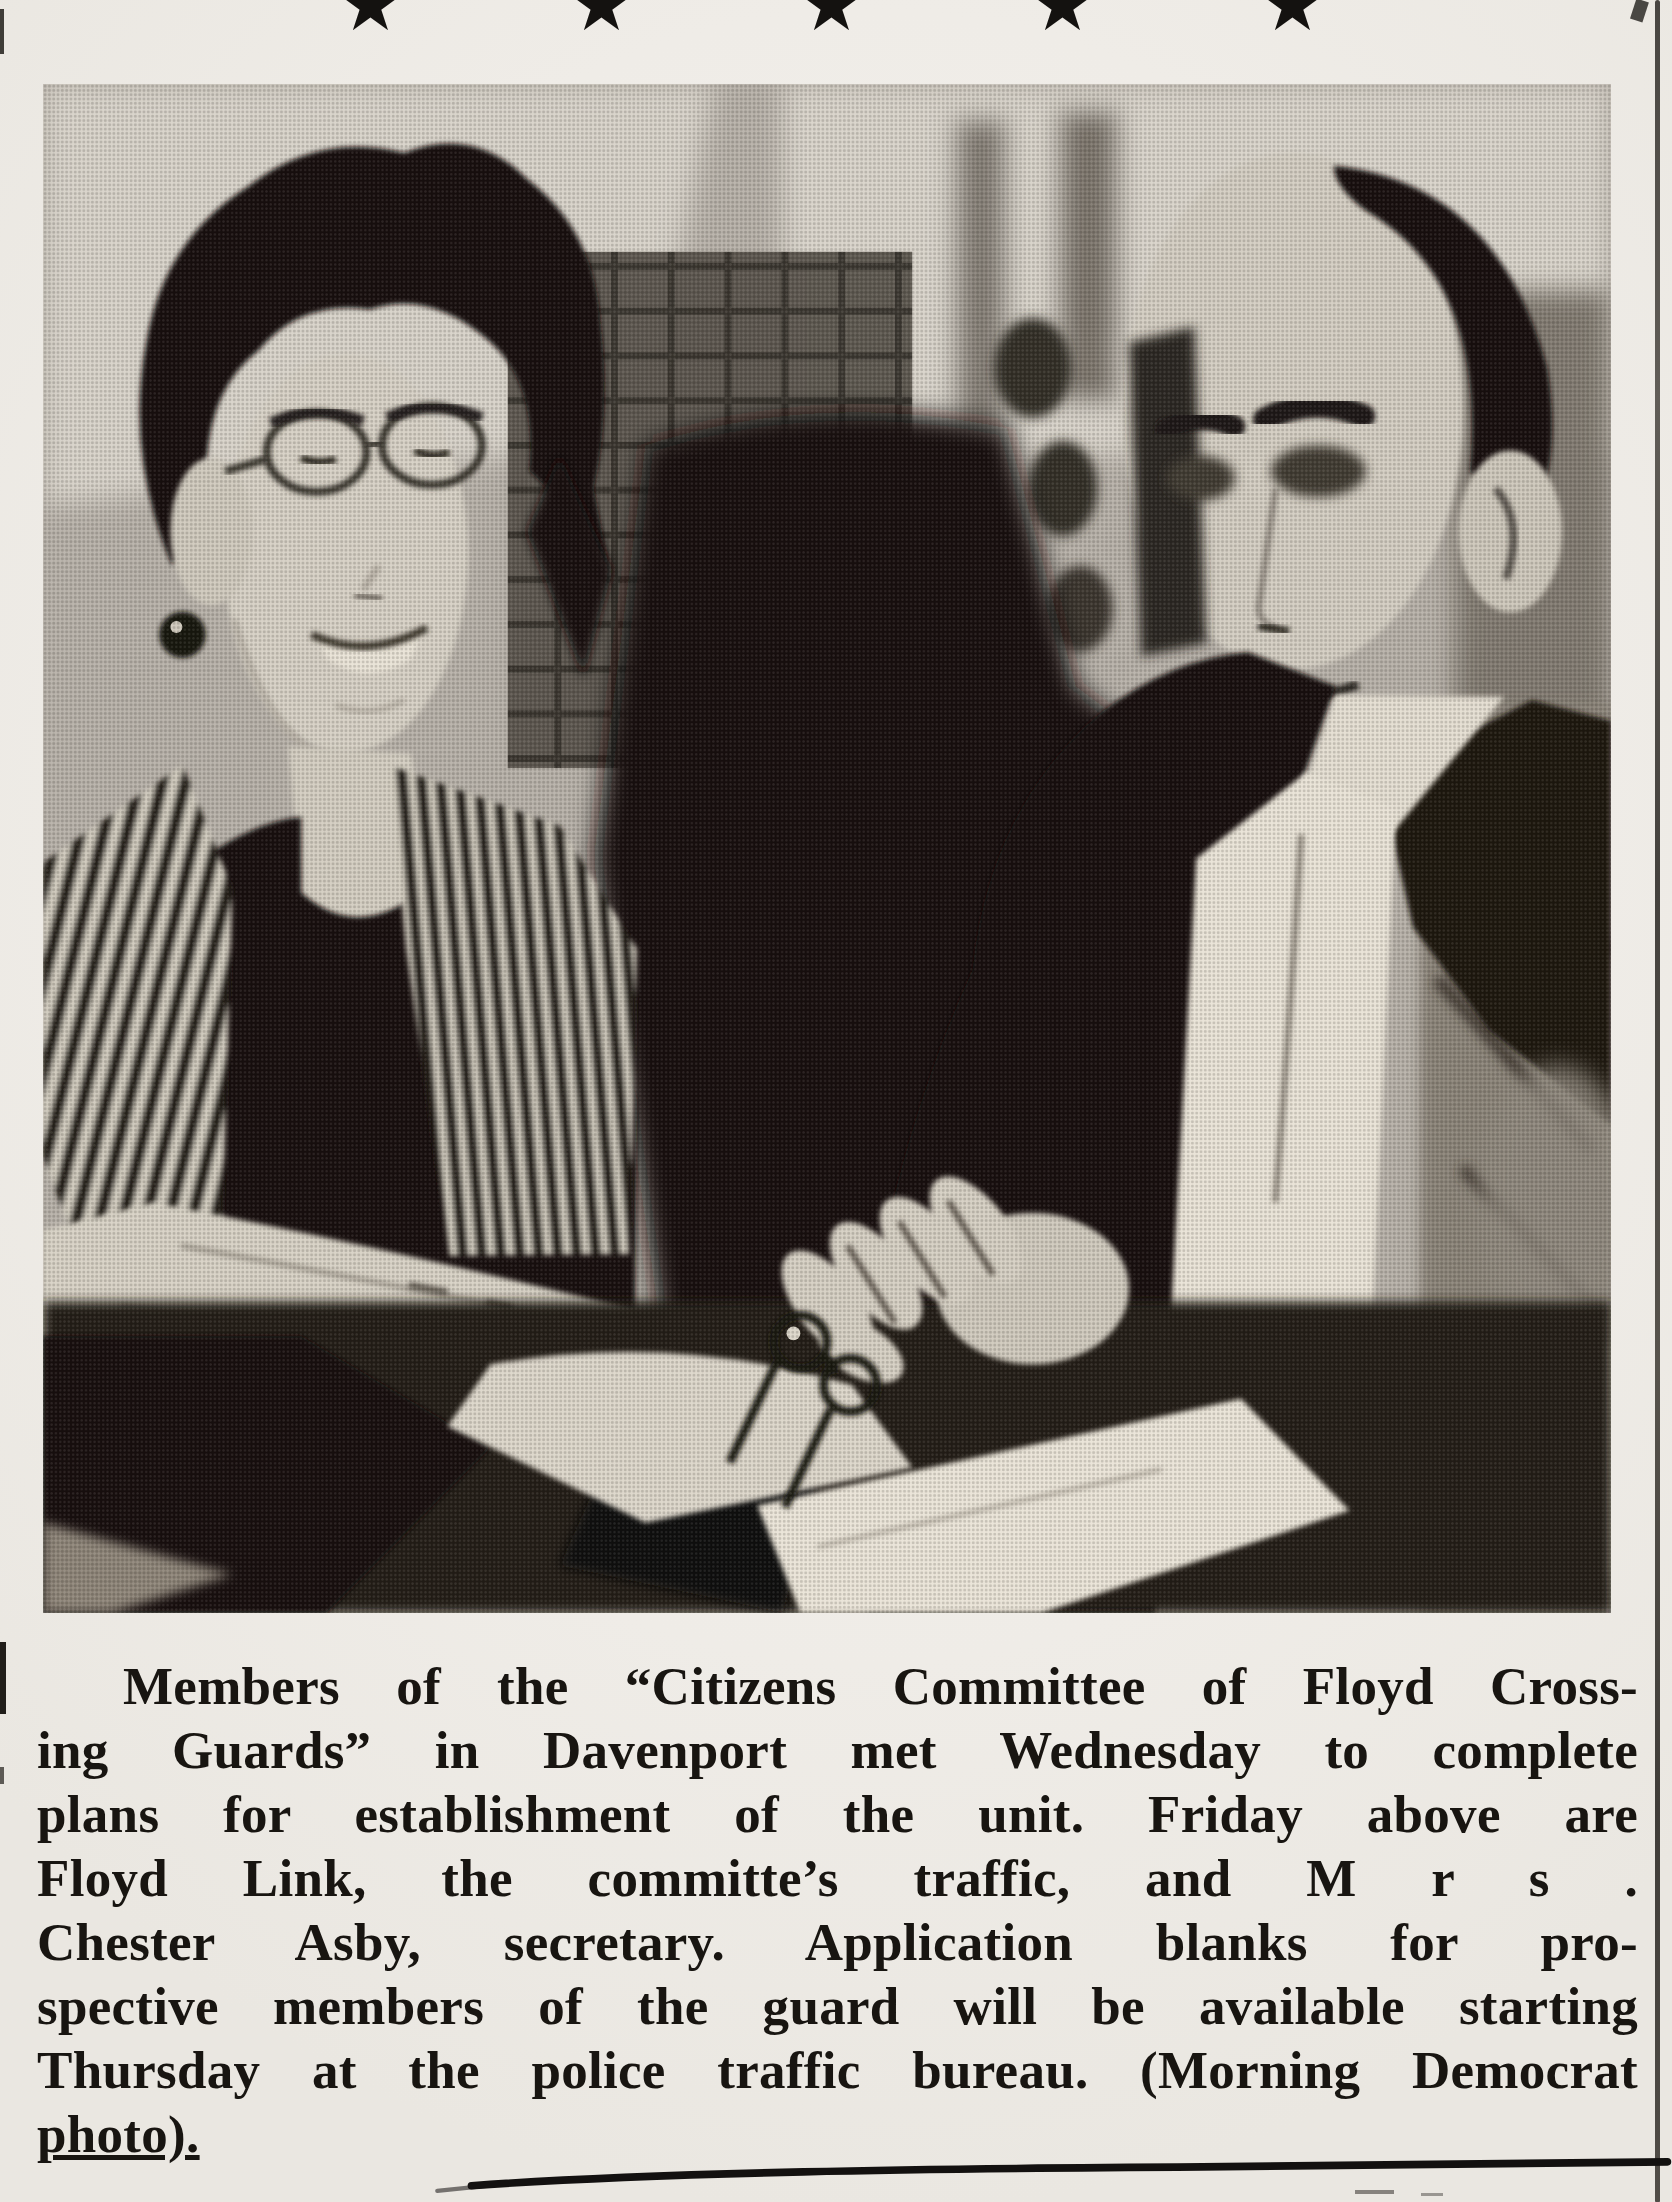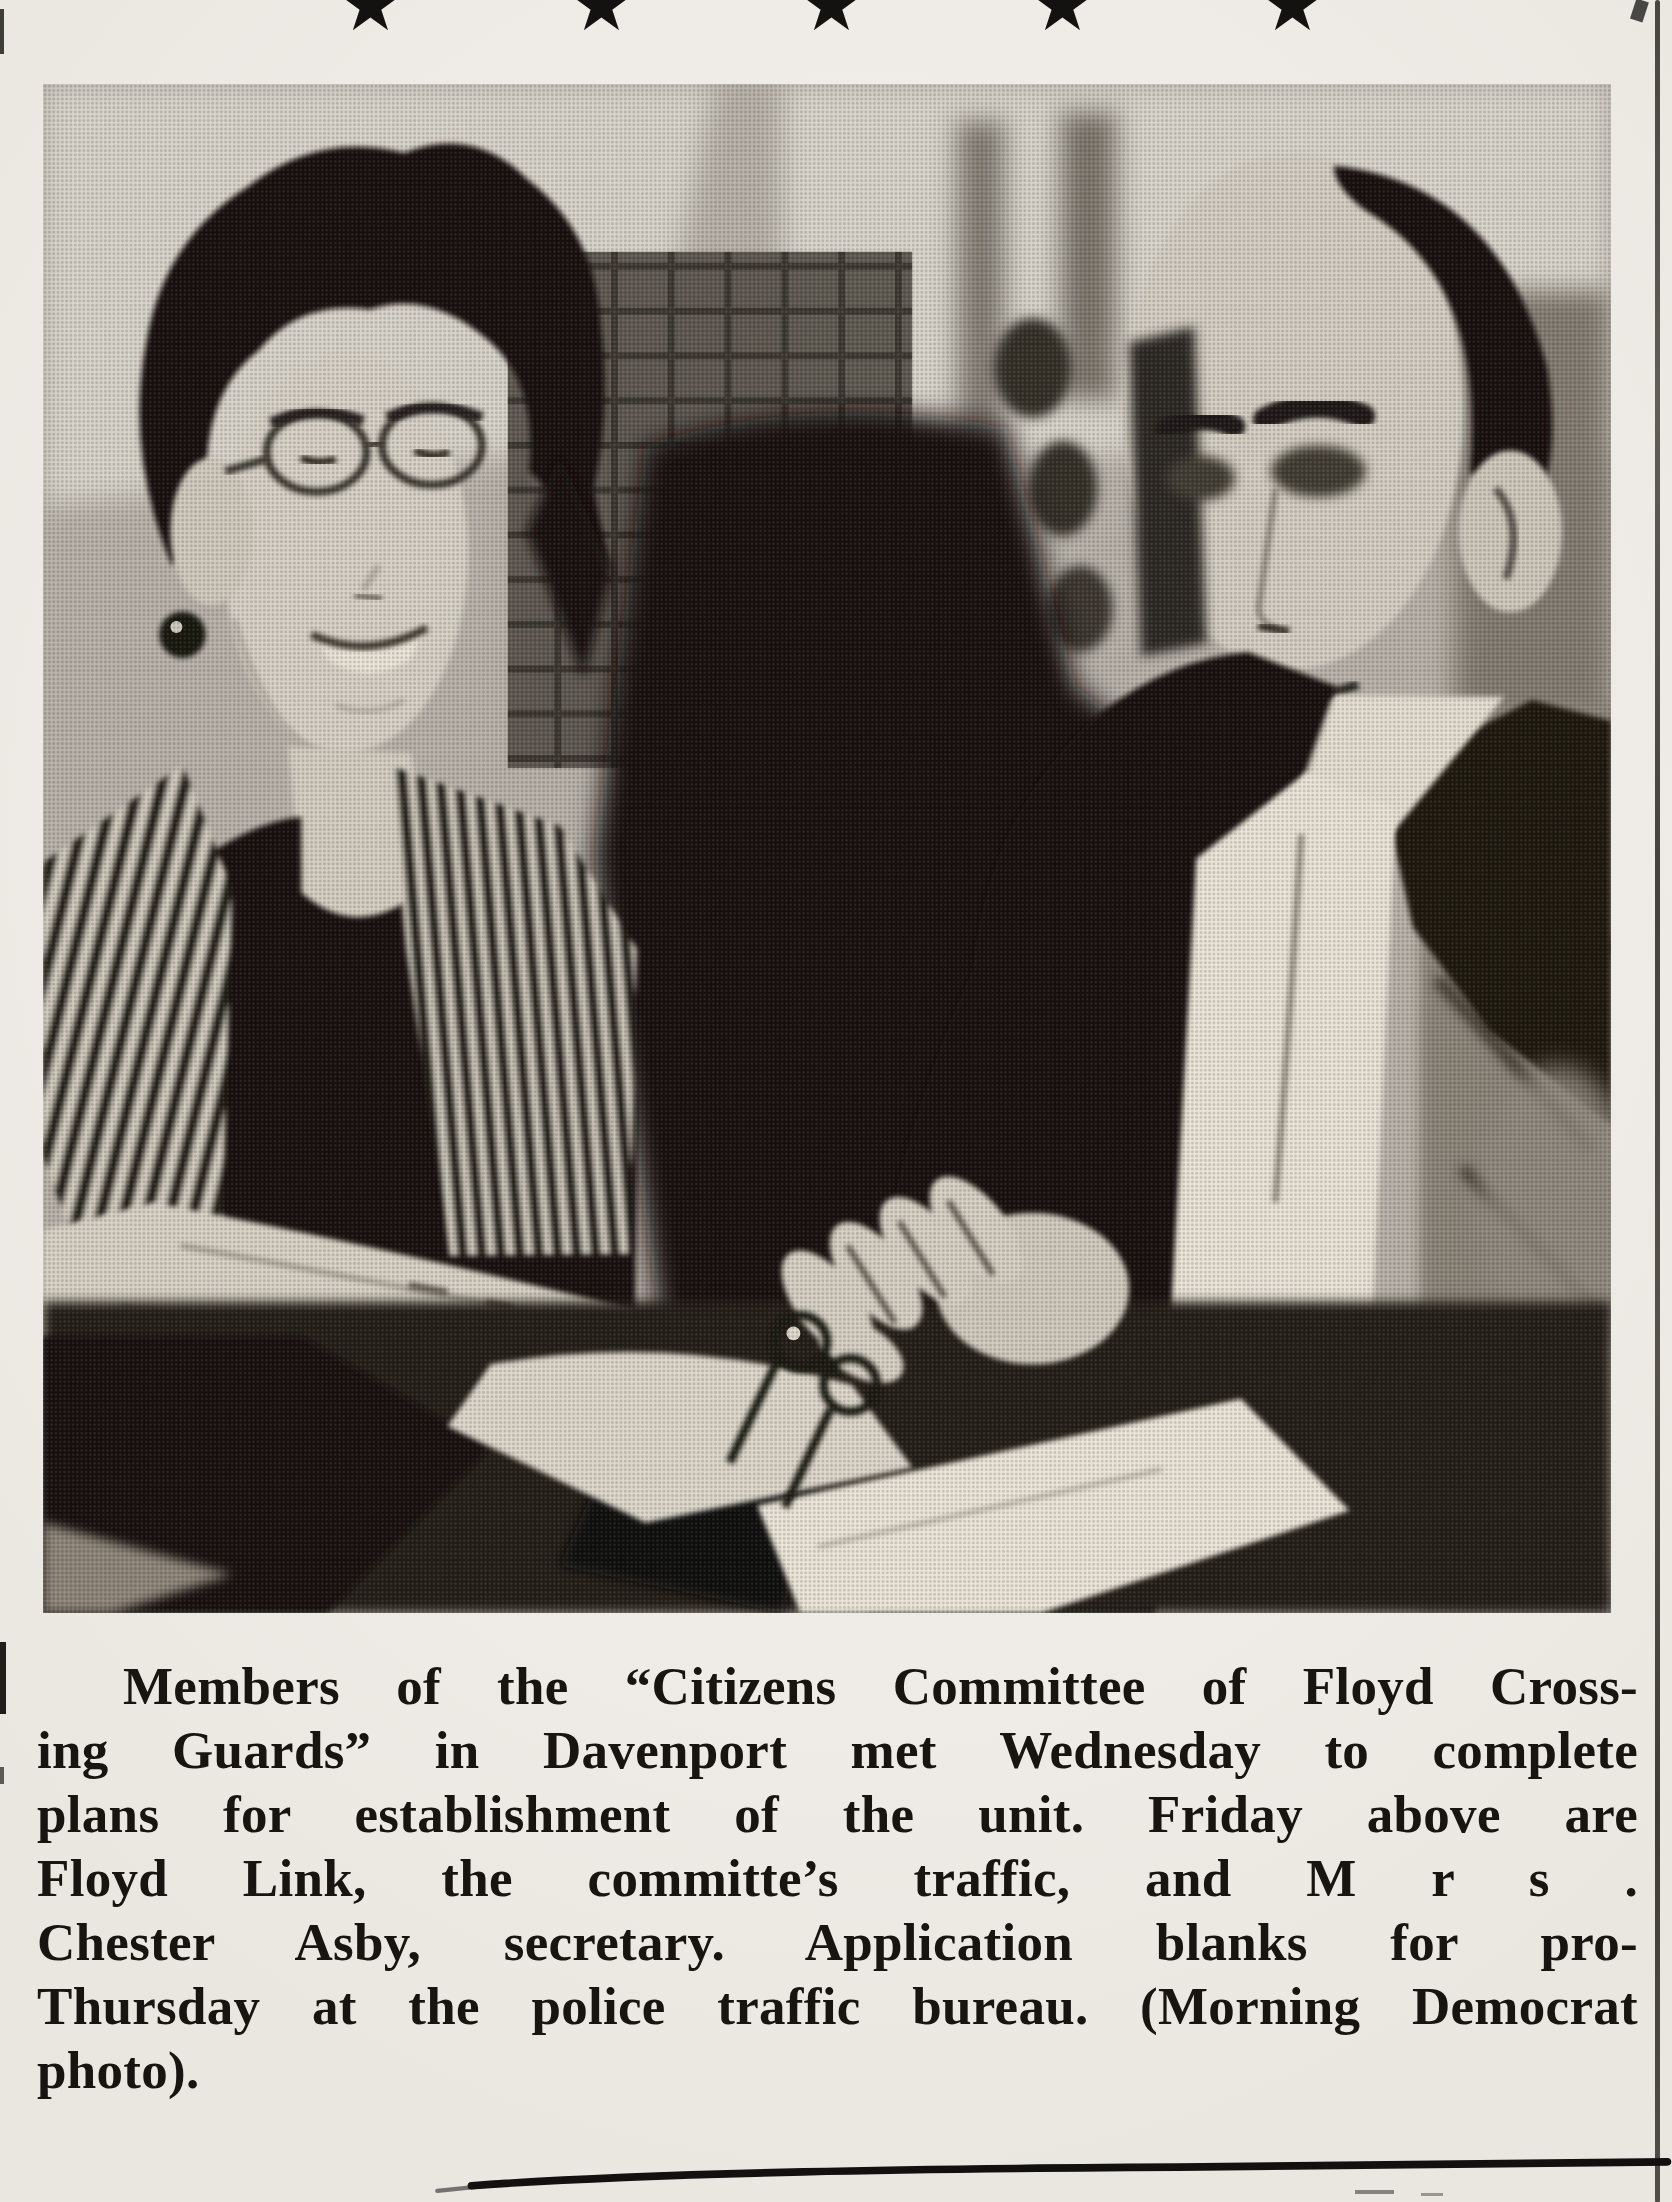--- a/index.html
+++ b/index.html
@@ -38,21 +38,21 @@
     color:#181511;font-weight:700;font-size:53px;line-height:64px;
     letter-spacing:0.3px;
   }
   .cap-line{
     text-align:justify;text-align-last:justify;
     -moz-text-align-last:justify;white-space:nowrap;
     text-justify:inter-word;
   }
   .cap-line{white-space:normal;}
   .cap-line.first{padding-left:86px;}
-  .cap-line.last{text-align:left;text-align-last:left;-moz-text-align-last:left;}
+  .cap-line.last{text-align:left;text-align-last:left;text-decoration:underline;-moz-text-align-last:left;}
   
   .col-rule{
     position:absolute;left:1655px;top:0;width:5.2px;height:2203px;border-radius:2.6px;
     background:linear-gradient(180deg,#3a3733 0%,#55514b 18%,#36332f 40%,#4a463f 62%,#312e2a 82%,#44403a 100%);
     opacity:.92;
   }
   .bottom-rule{position:absolute;left:0;top:2149px;width:1673px;height:53px;}
   .artifact{position:absolute;background:#211e1a;}
 </style>
 </head>
@@ -208,20 +208,21 @@
     </svg>
     <div class="halftone"></div>
   </div>
 
   <div class="caption">
     <div class="cap-line first">Members of the “Citizens Committee of Floyd Cross-</div>
     <div class="cap-line">ing Guards” in Davenport met Wednesday to complete</div>
     <div class="cap-line">plans for establishment of the unit.  Friday above are</div>
     <div class="cap-line">Floyd Link, the committe’s traffic, and M r s .</div>
     <div class="cap-line">Chester Asby, secretary.  Application blanks for pro-</div>
+    <div class="cap-line">spective members of the guard will be available starting</div>
     <div class="cap-line">Thursday at the police traffic bureau.  (Morning Democrat</div>
     <div class="cap-line last">photo).</div>
   </div>
 
   <div class="col-rule"></div>
 
   <svg class="bottom-rule" viewBox="0 0 1944 62">
     <path d="M505,49 L562,43" stroke="#131110" stroke-width="5" fill="none" opacity="0.55" stroke-linecap="round"></path>
     <path d="M545,43 C760,27 1080,23 1400,21 C1600,19 1800,17 1944,15" stroke="#131110" stroke-width="9" fill="none" stroke-linecap="round"></path>
   </svg>

